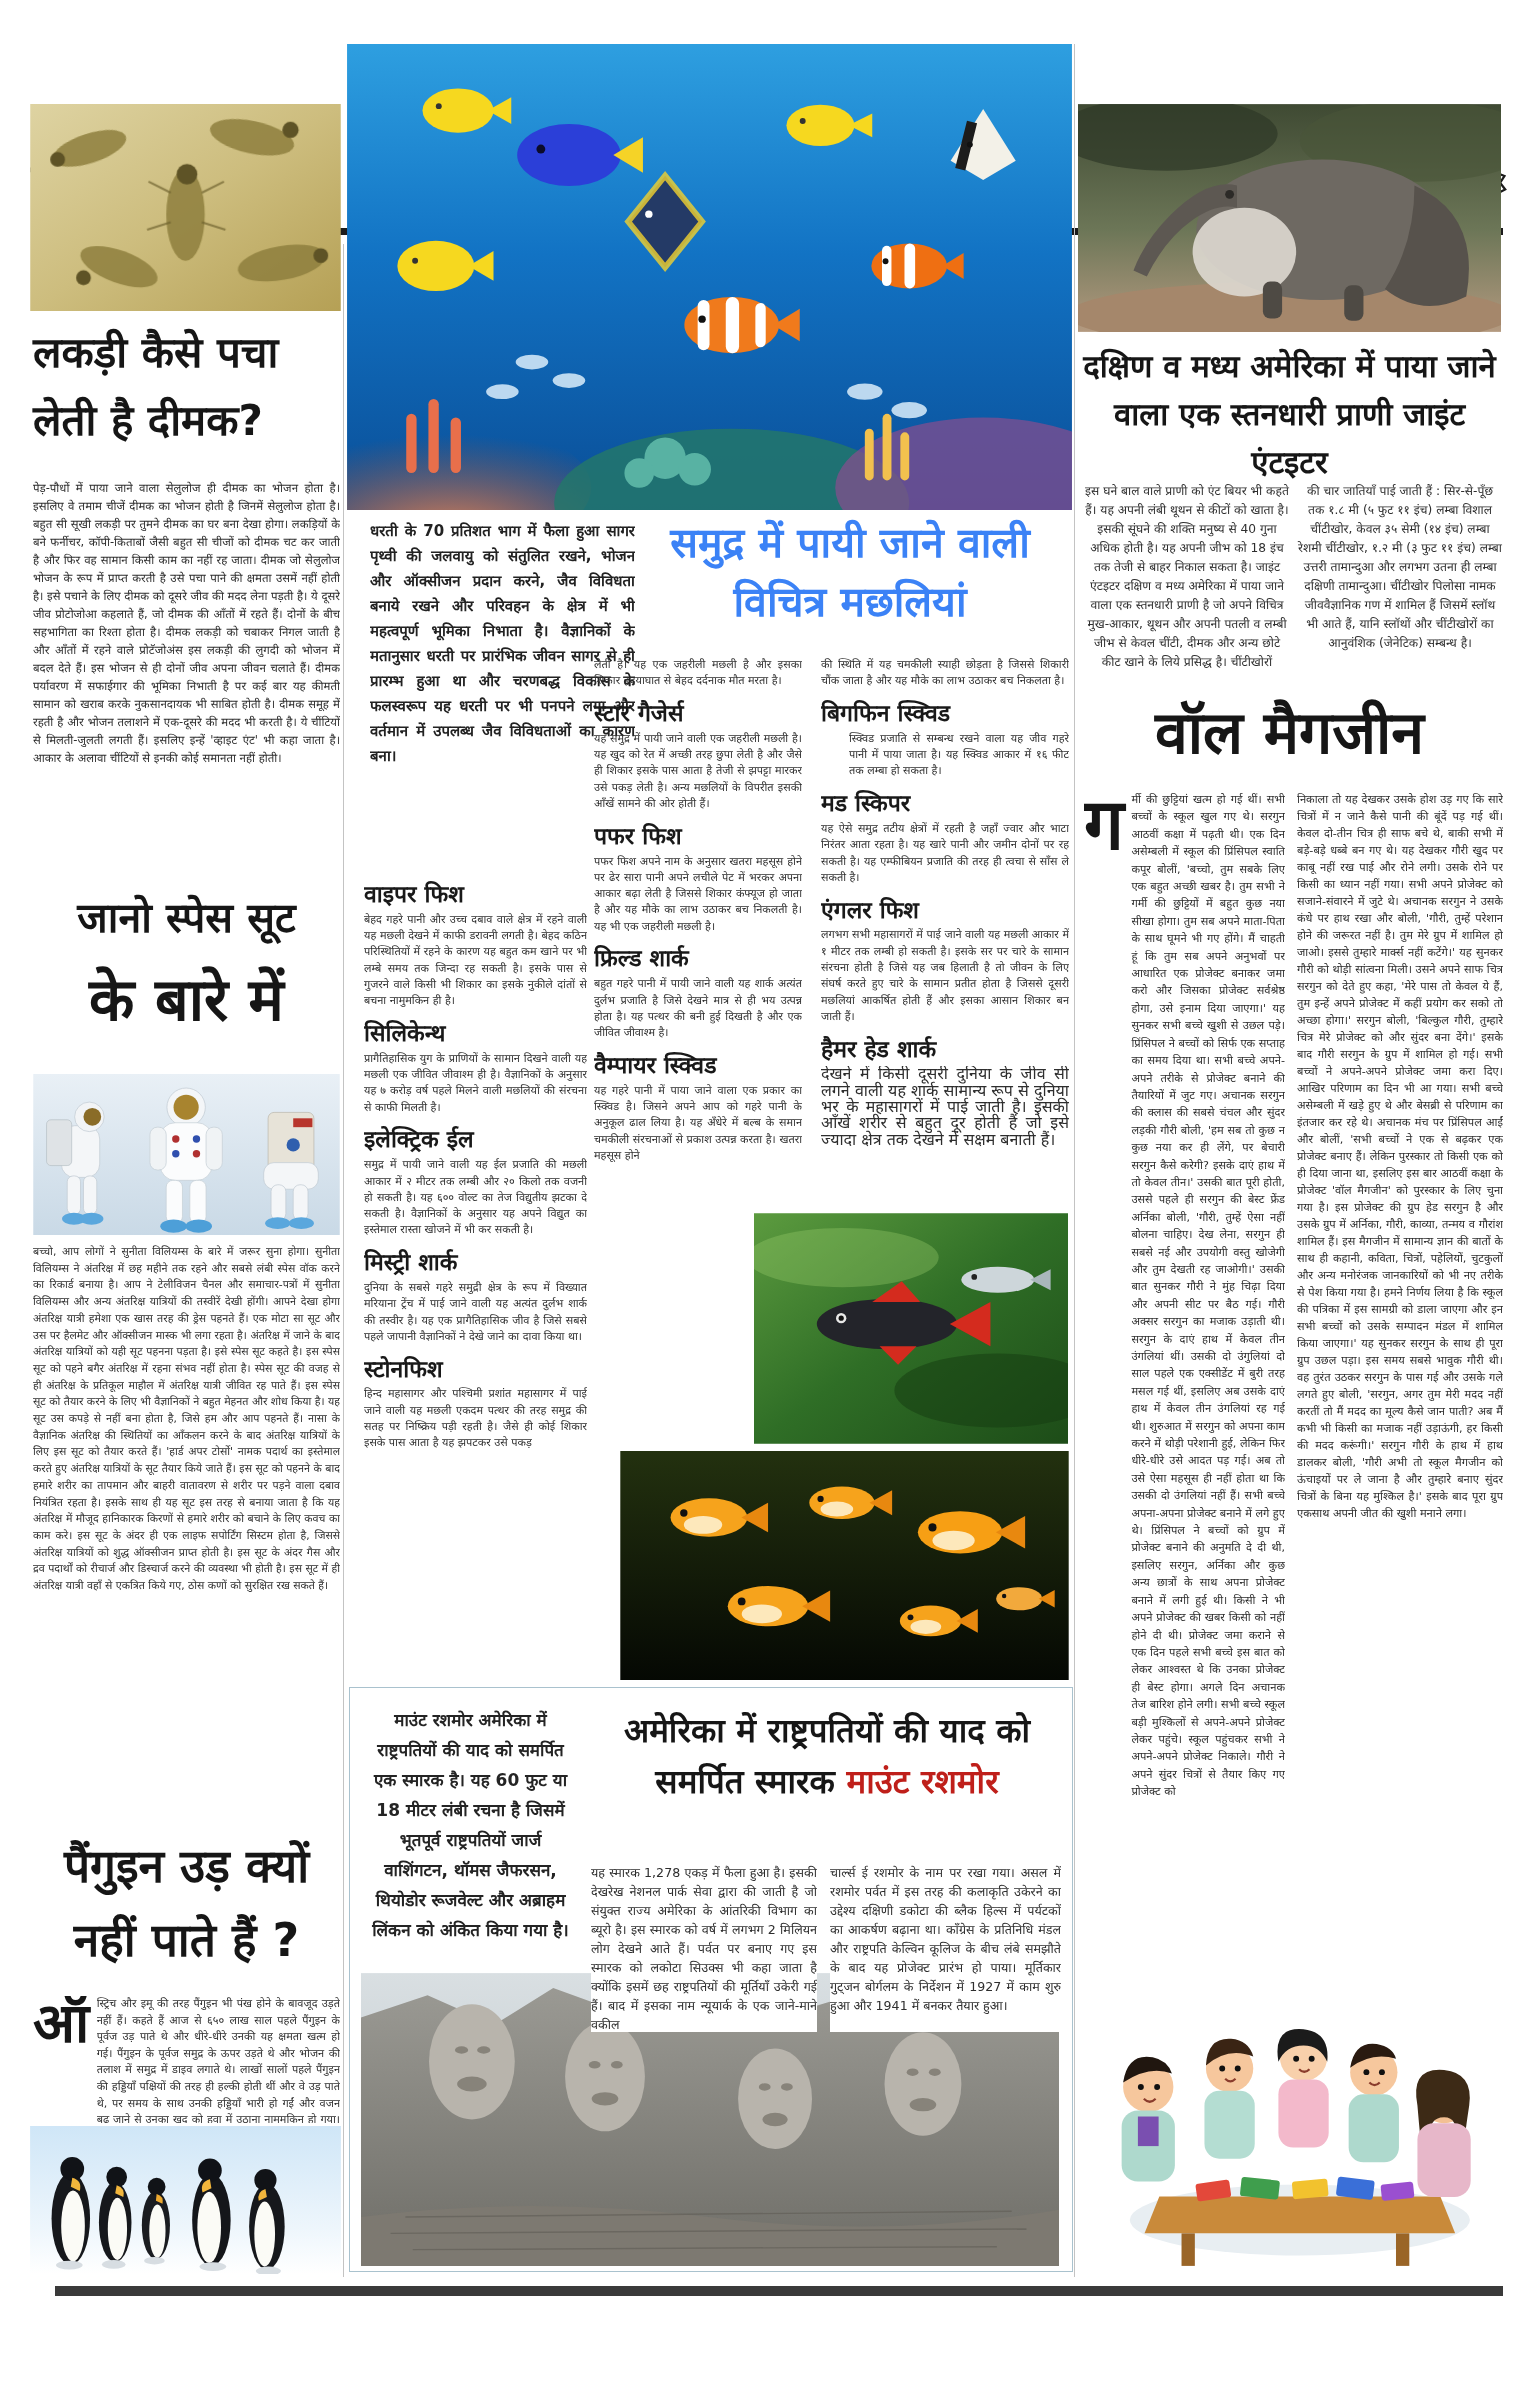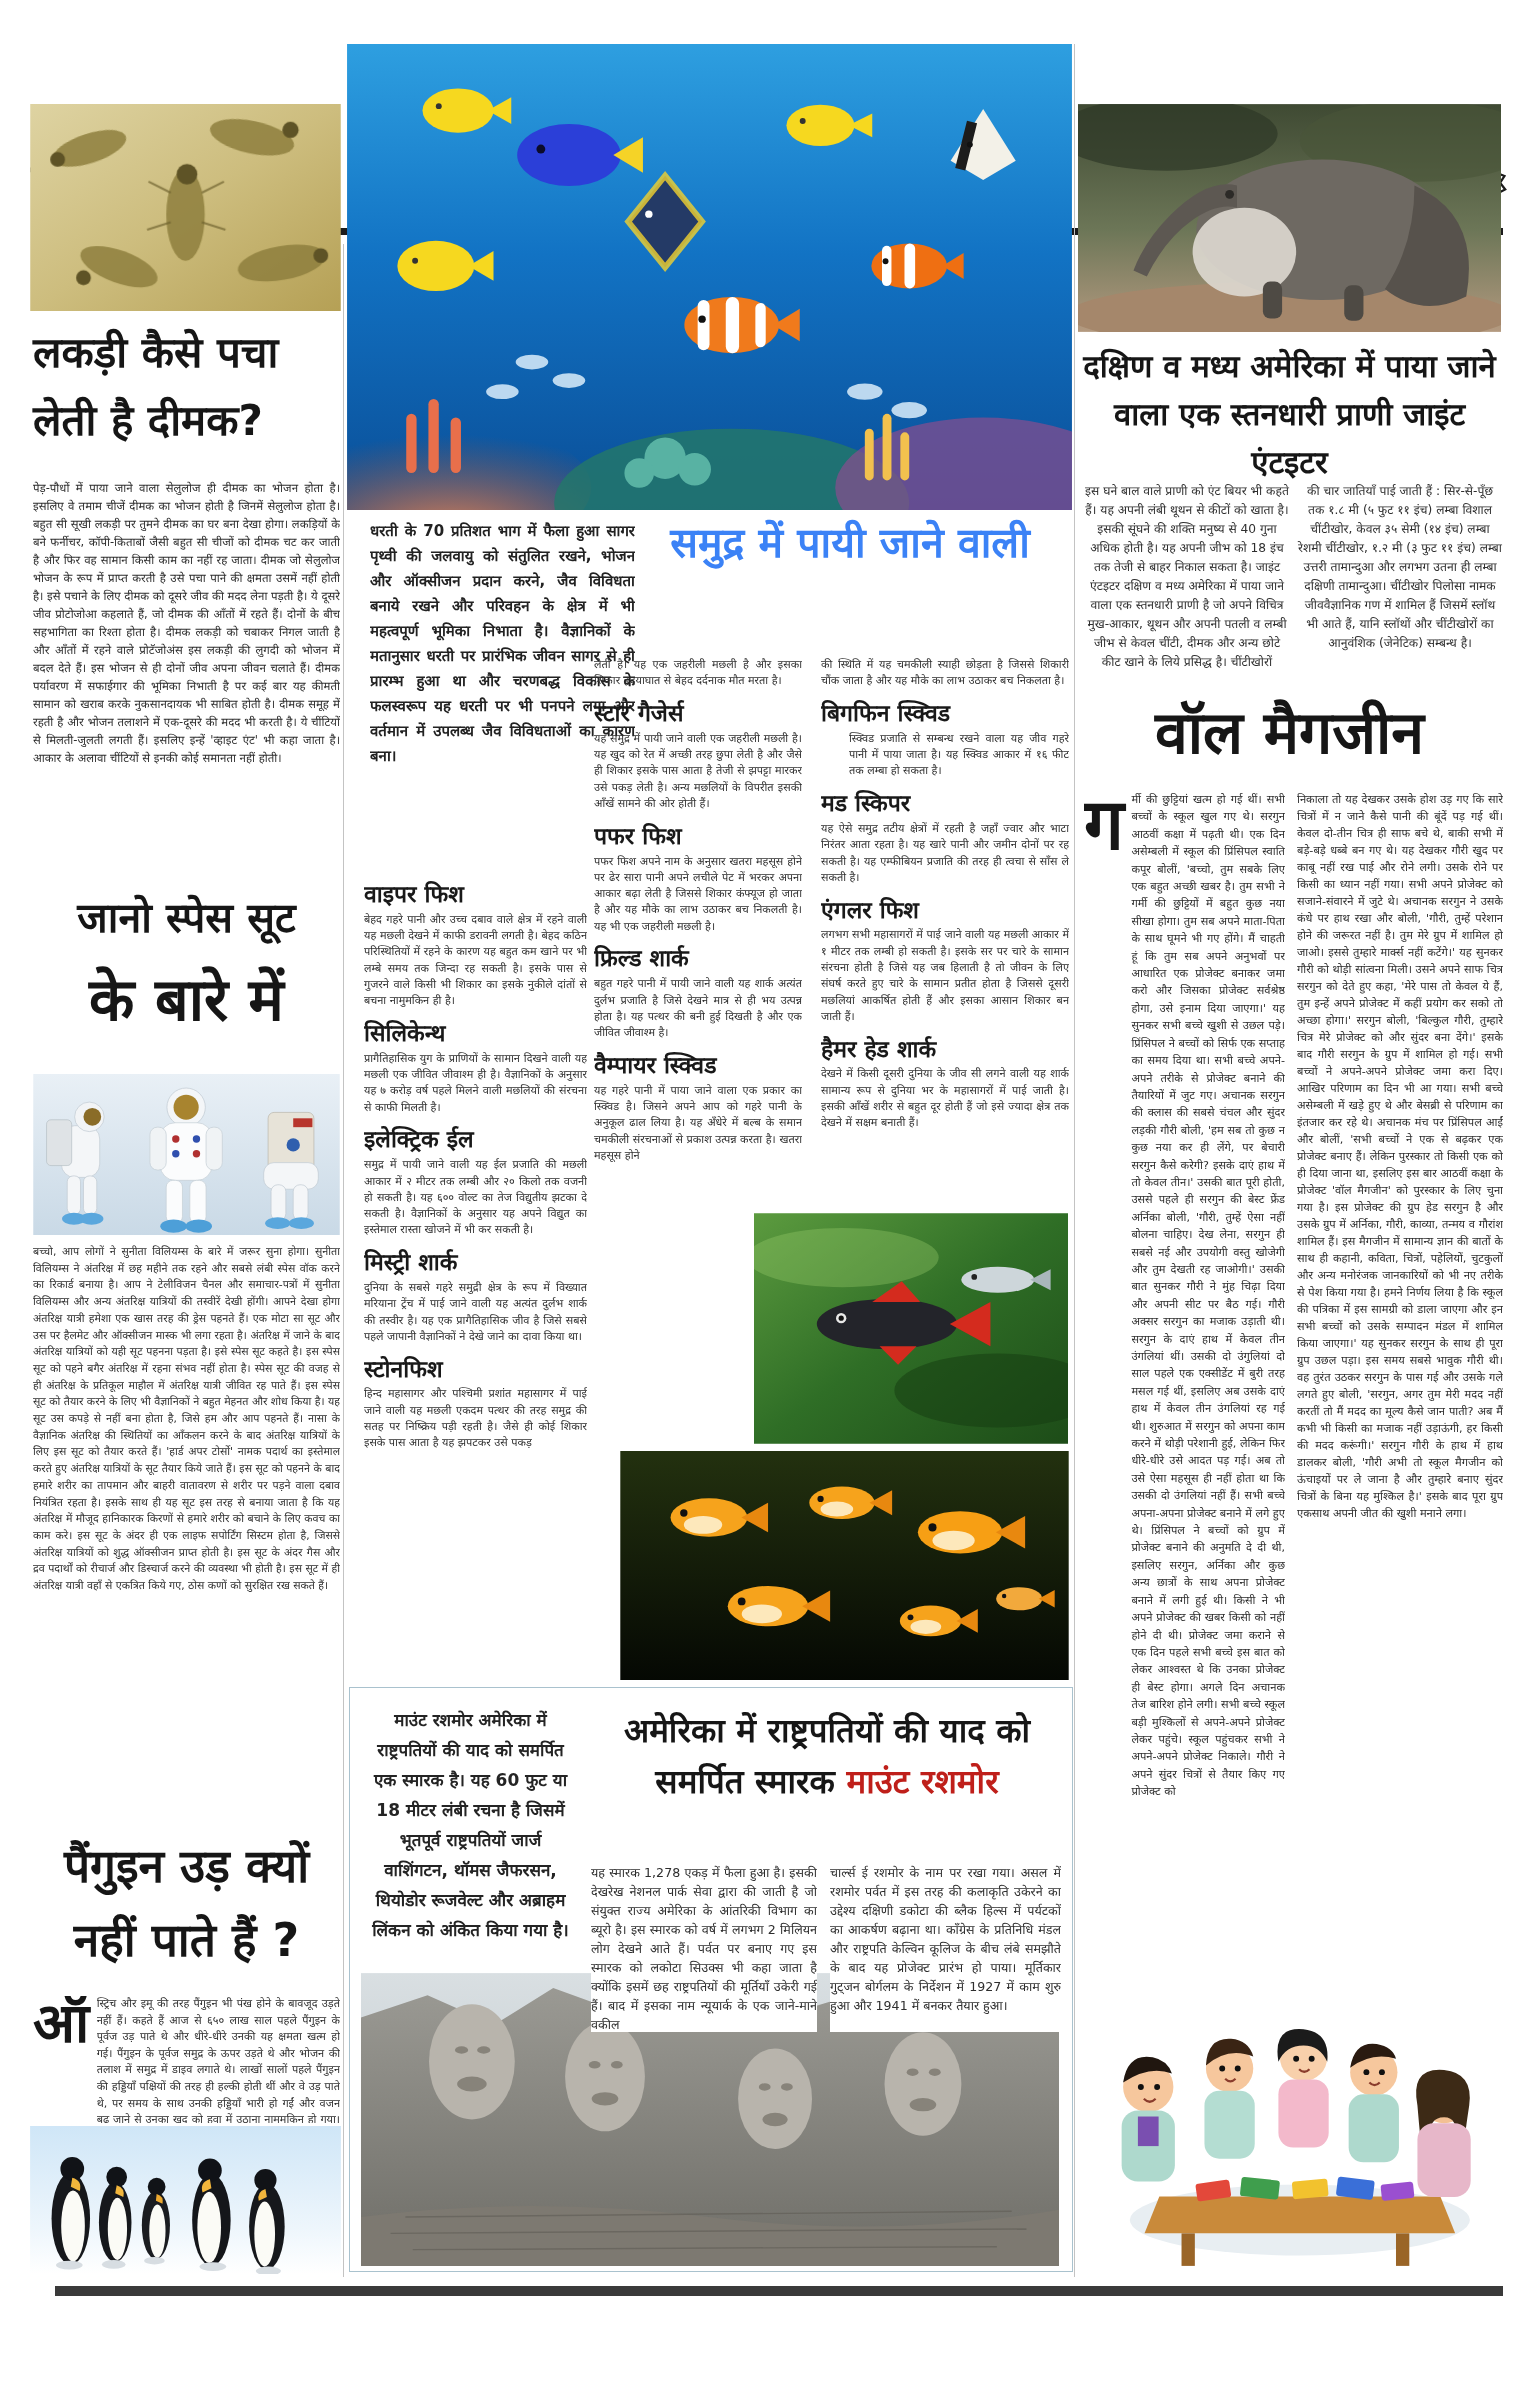--- a/index.html
+++ b/index.html
@@ -300,20 +300,21 @@
             <ellipse cx="210" cy="470" rx="22" ry="10"></ellipse>
           <ellipse cx="700" cy="470" rx="24" ry="11"></ellipse>
             <ellipse cx="760" cy="495" rx="24" ry="11"></ellipse>
         </g>
       </g>
     </svg>
   </div>
 
   <div class="abs caption-white" style="left:628px;top:510px;width:444px;height:139px;">
     <div class="fish-h" style="font-size:41px;margin-top:4.4px;">समुद्र में पायी जाने वाली</div>
+    <div class="fish-h" style="font-size:41px;">विचित्र मछलियां</div>
   </div>
 
   <div class="abs body-txt" style="left:370px;top:519px;width:265px;height:361px;font-size:15px;line-height:25px;font-weight:bold;color:#222;">धरती के 70 प्रतिशत भाग में फैला हुआ सागर पृथ्वी की जलवायु को संतुलित रखने, भोजन और ऑक्सीजन प्रदान करने, जैव विविधता बनाये रखने और परिवहन के क्षेत्र में भी महत्वपूर्ण भूमिका निभाता है। वैज्ञानिकों के मतानुसार धरती पर प्रारंभिक जीवन सागर से ही प्रारम्भ हुआ था और चरणबद्ध विकास के फलस्वरूप यह धरती पर भी पनपने लगा और वर्तमान में उपलब्ध जैव विविधताओं का कारण बना।</div>
 
   <div class="abs" style="left:364px;top:881px;width:223px;height:799px;overflow:hidden;">
     <div class="sec-h" style="margin-top:0;">वाइपर फिश</div>
     <div class="body-txt" style="font-size:11px;line-height:16.3px;">बेहद गहरे पानी और उच्च दबाव वाले क्षेत्र में रहने वाली यह मछली देखने में काफी डरावनी लगती है। बेहद कठिन परिस्थितियों में रहने के कारण यह बहुत कम खाने पर भी लम्बे समय तक जिन्दा रह सकती है। इसके पास से गुजरने वाले किसी भी शिकार का इसके नुकीले दांतों से बचना नामुमकिन ही है।</div>
     <div class="sec-h">सिलिकेन्थ</div>
     <div class="body-txt" style="font-size:11px;line-height:16.3px;">प्रागैतिहासिक युग के प्राणियों के सामान दिखने वाली यह मछली एक जीवित जीवाश्म ही है। वैज्ञानिकों के अनुसार यह ७ करोड़ वर्ष पहले मिलने वाली मछलियों की संरचना से काफी मिलती है।</div>
     <div class="sec-h">इलेक्ट्रिक ईल</div>
@@ -338,21 +339,21 @@
 
   <div class="abs" style="left:821px;top:657px;width:248px;height:547px;overflow:hidden;">
     <div class="body-txt" style="font-size:11px;line-height:16.3px;">की स्थिति में यह चमकीली स्याही छोड़ता है जिससे शिकारी चौंक जाता है और यह मौके का लाभ उठाकर बच निकलता है।</div>
     <div class="sec-h">बिगफिन स्क्विड</div>
     <div class="body-txt" style="font-size:11px;line-height:16.3px;margin-left:28px;">स्क्विड प्रजाति से सम्बन्ध रखने वाला यह जीव गहरे पानी में पाया जाता है। यह स्क्विड आकार में १६ फीट तक लम्बा हो सकता है।</div>
     <div class="sec-h">मड स्किपर</div>
     <div class="body-txt" style="font-size:11px;line-height:16.3px;">यह ऐसे समुद्र तटीय क्षेत्रों में रहती है जहाँ ज्वार और भाटा निरंतर आता रहता है। यह खारे पानी और जमीन दोनों पर रह सकती है। यह एम्फीबियन प्रजाति की तरह ही त्वचा से साँस ले सकती है।</div>
     <div class="sec-h">एंगलर फिश</div>
     <div class="body-txt" style="font-size:11px;line-height:16.3px;">लगभग सभी महासागरों में पाई जाने वाली यह मछली आकार में १ मीटर तक लम्बी हो सकती है। इसके सर पर चारे के सामान संरचना होती है जिसे यह जब हिलाती है तो जीवन के लिए संघर्ष करते हुए चारे के सामान प्रतीत होता है जिससे दूसरी मछलियां आकर्षित होती हैं और इसका आसान शिकार बन जाती हैं।</div>
     <div class="sec-h">हैमर हेड शार्क</div>
-    <div class="body-txt" style="font-size:11px;line-height:16.3px;">देखने में किसी दूसरी दुनिया के जीव सी लगने वाली यह शार्क सामान्य रूप से दुनिया भर के महासागरों में पाई जाती है। इसकी आँखें शरीर से बहुत दूर होती हैं जो इसे ज्यादा क्षेत्र तक देखने में सक्षम बनाती हैं।</div>
+    <div class="body-txt" style="font-size:16px;line-height:16.3px;">देखने में किसी दूसरी दुनिया के जीव सी लगने वाली यह शार्क सामान्य रूप से दुनिया भर के महासागरों में पाई जाती है। इसकी आँखें शरीर से बहुत दूर होती हैं जो इसे ज्यादा क्षेत्र तक देखने में सक्षम बनाती हैं।</div>
   </div>
 
   <div class="abs ph" style="left:754px;top:1213px;">
     <svg width="314" height="231" viewBox="0 0 425 312">
       <defs>
         <linearGradient id="gw" x1="0" y1="0" x2="1" y2="1">
           <stop offset="0" stop-color="#5c9b3f"></stop>
             <stop offset=".5" stop-color="#2f6e26"></stop>
             <stop offset="1" stop-color="#1d4c18"></stop>
         </linearGradient>

